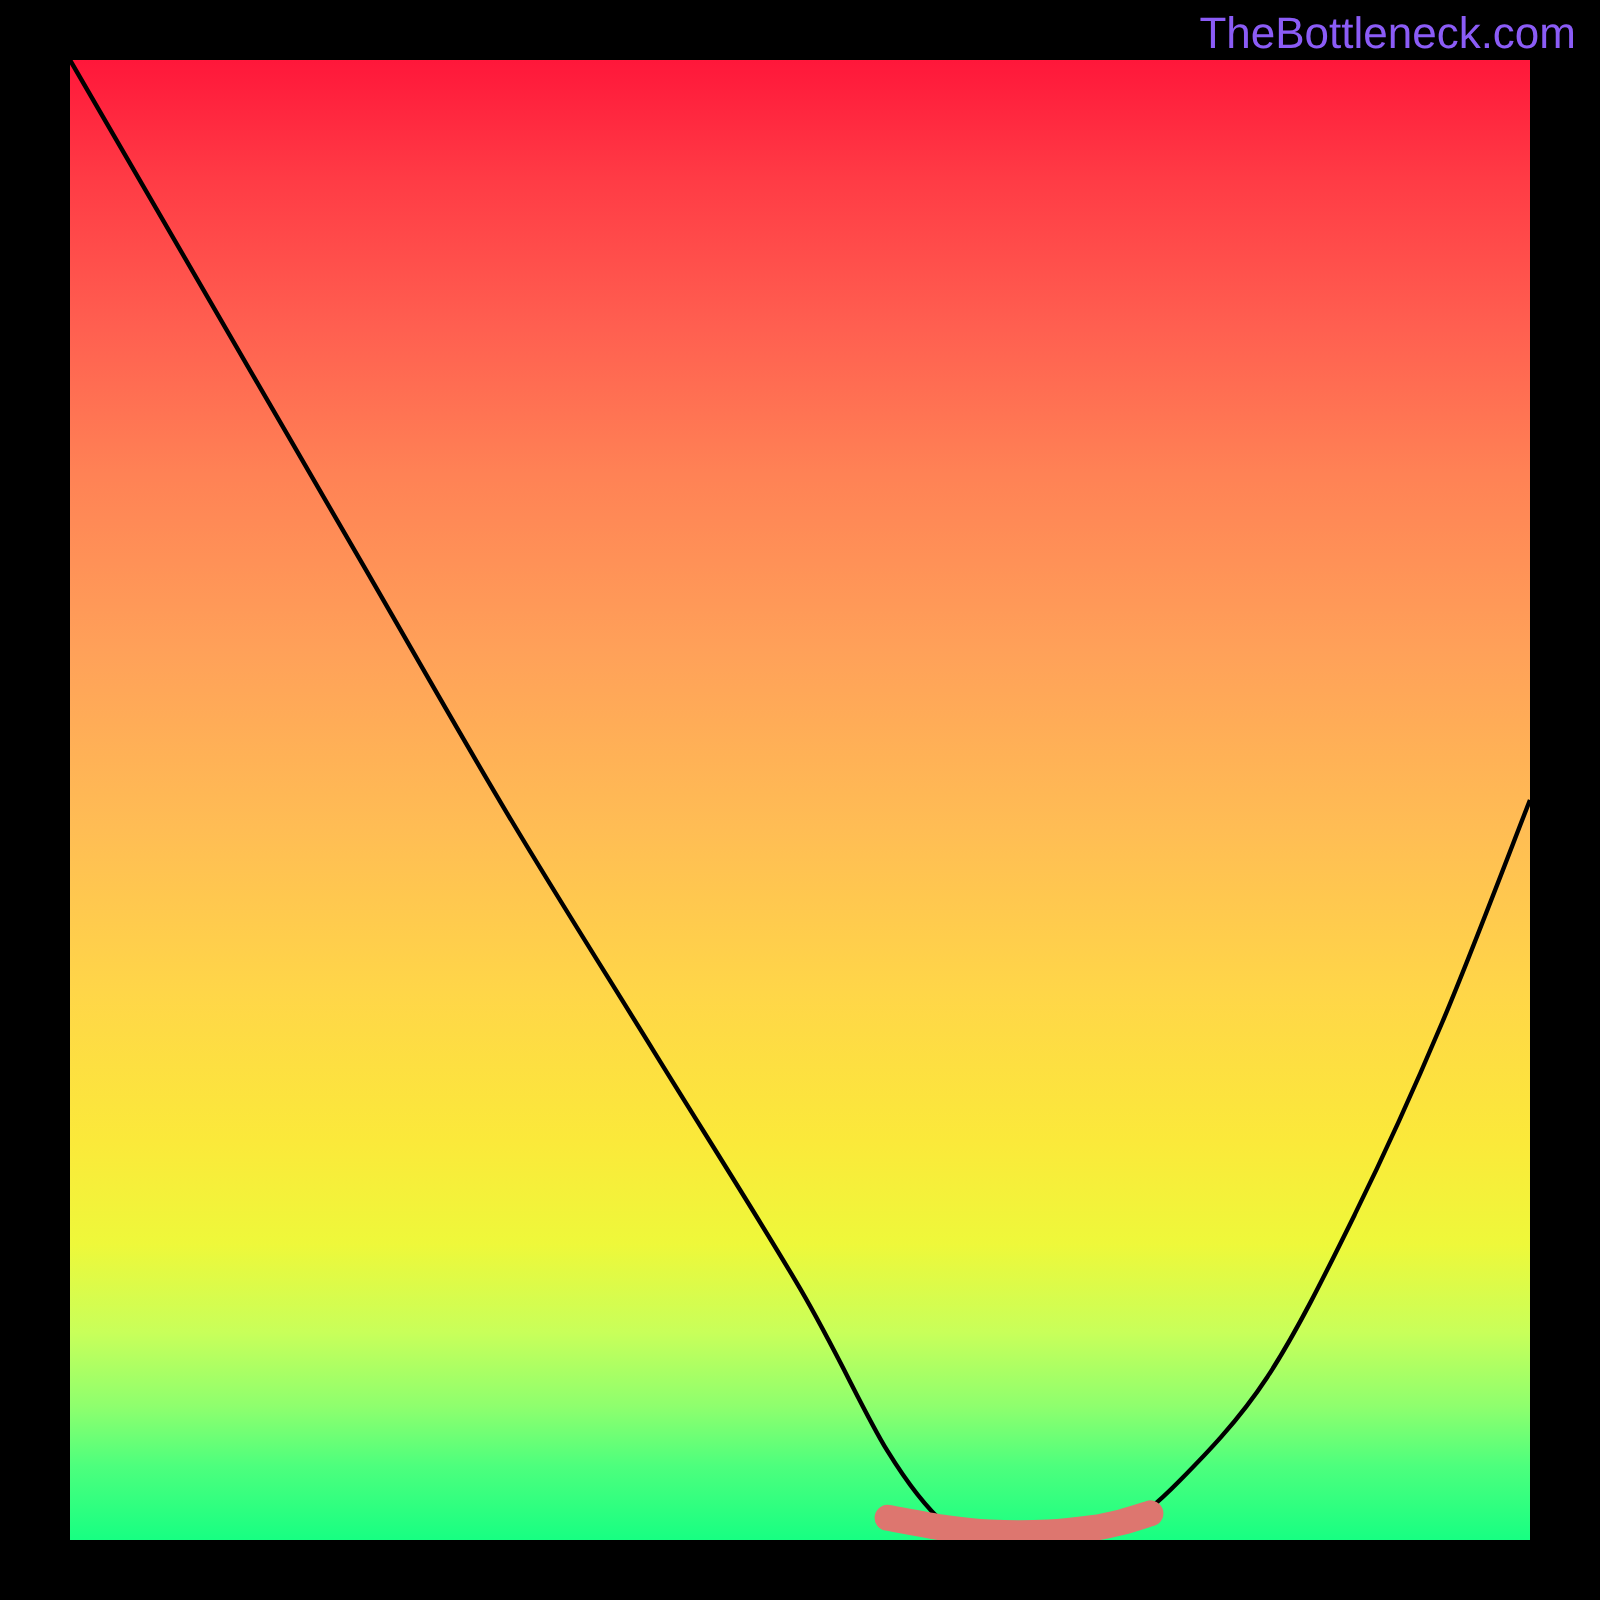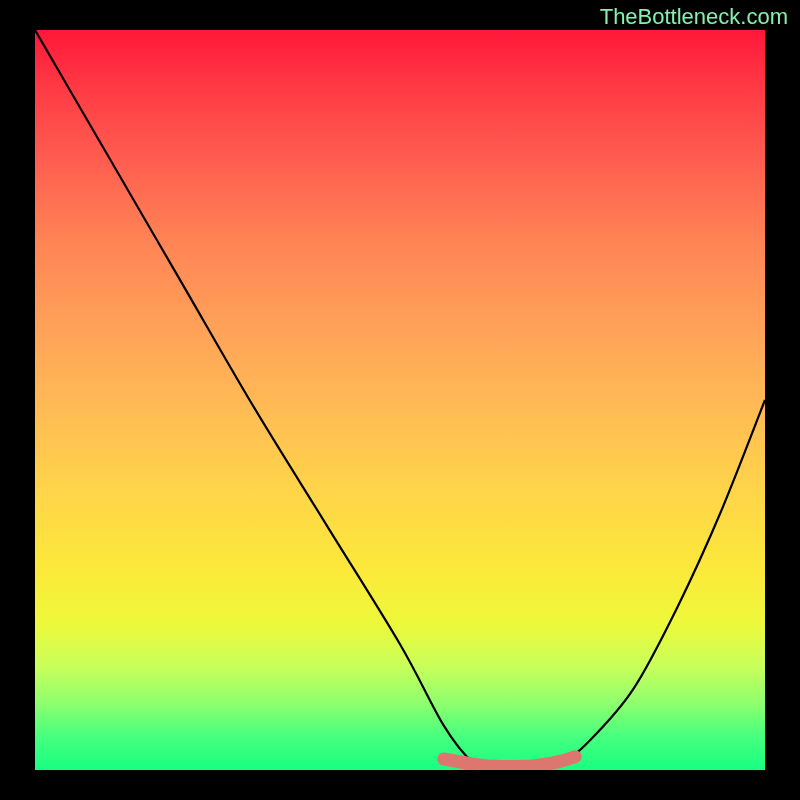--- a/index.html
+++ b/index.html
@@ -50,21 +50,21 @@
     position: absolute;
     left: 0;
     top: 0;
     width: 100%;
     height: 100%;
   }
   .watermark {
     position: absolute;
     top: 4px;
     right: 12px;
-    color: #86efac;
+    color: #8b5cf6;
     font-family: Arial, Helvetica, sans-serif;
     font-size: 22px;
     letter-spacing: 0px;
     text-align: center;
   }
 </style>
 </head>
 <body>
 
 <div class="container">

